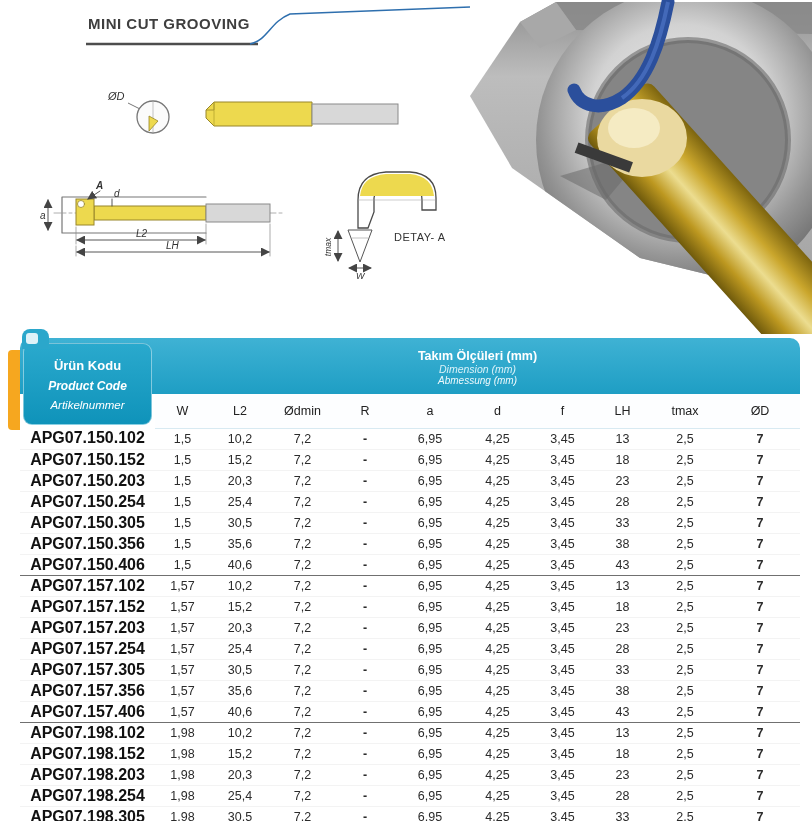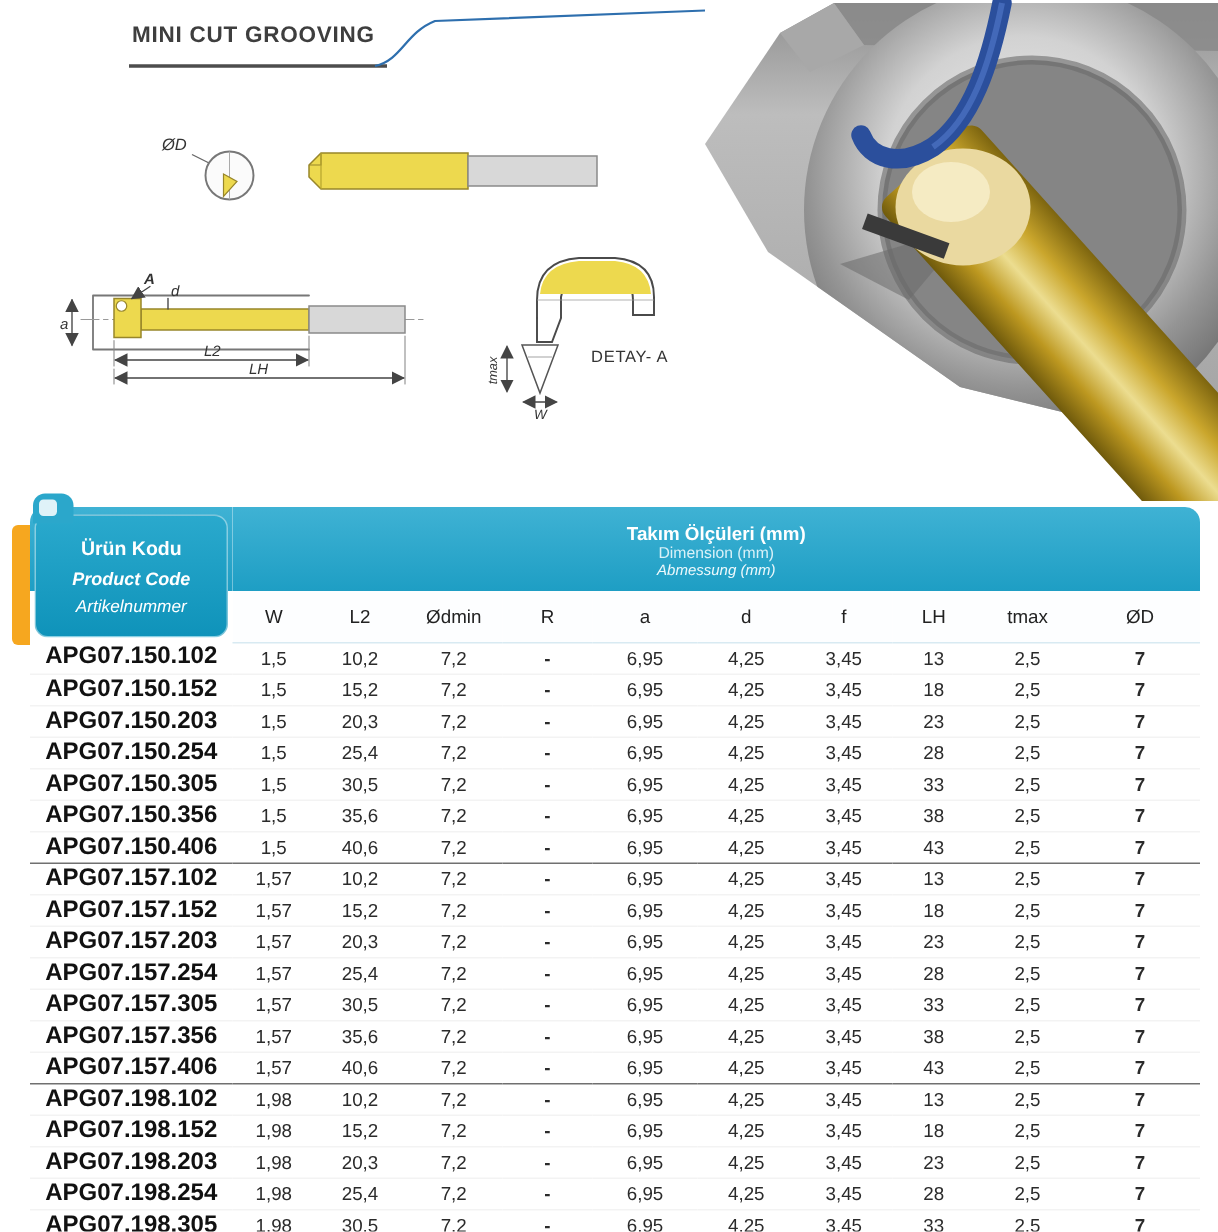--- a/index.html
+++ b/index.html
@@ -53,21 +53,21 @@
   }
   .codebox .l1{font-weight:bold;font-size:13px;}
   .codebox .l2{font-weight:bold;font-style:italic;font-size:12px;}
   .codebox .l3{font-style:italic;font-size:11.5px;}
   td.dimhead{
     background:linear-gradient(180deg,#3fb2d4,#1e9ec4);
     border-top-right-radius:10px;color:#fff;text-align:center;
     vertical-align:middle;padding:2px 0 0 0;
   }
   .d1{font-weight:bold;font-size:12.5px;}
-  .d2{font-size:10.5px;color:#d9f1f8;}
+  .d2{font-style:italic;font-size:10.5px;color:#d9f1f8;}
   .d3{font-style:italic;font-size:10px;color:#eef9fc;}
   tr.cols{height:34px;}
   tr.cols th{
     background:#fdfeff;font-size:12.5px;font-weight:normal;color:#222;
     border-bottom:1px solid #d8eaf2;text-align:center;padding:0;
   }
   tbody td{
     height:20px;font-size:12.5px;color:#2b2b2b;text-align:center;
     padding:0;border-bottom:1px solid #f3f3f3;white-space:nowrap;
   }

